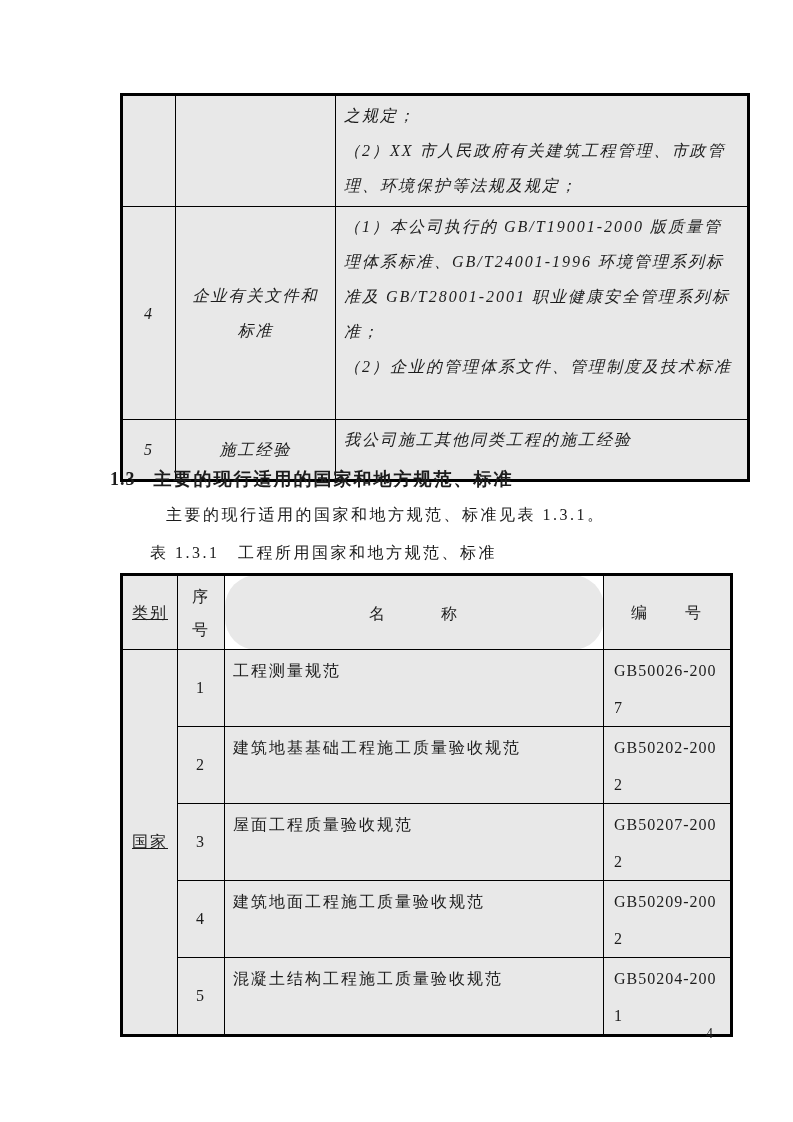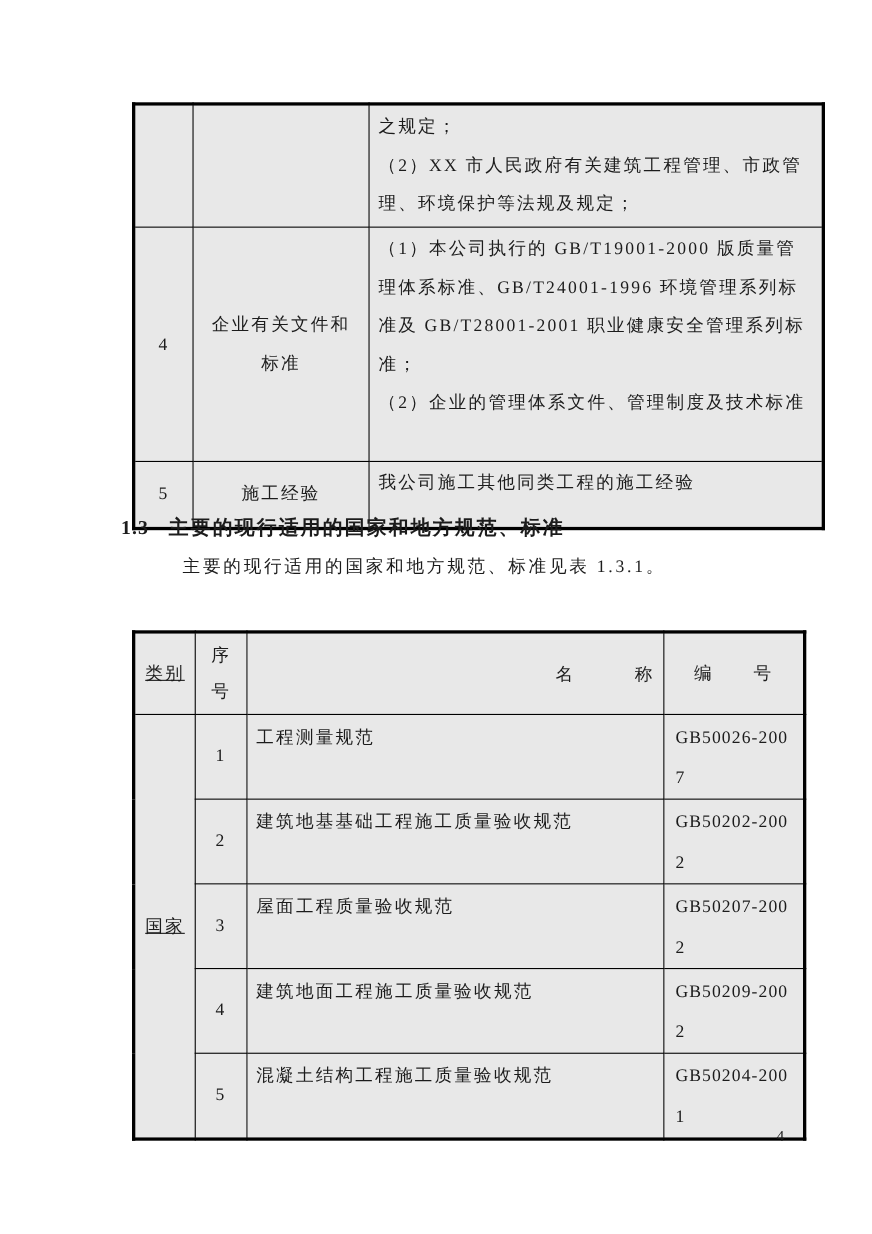--- a/index.html
+++ b/index.html
@@ -7,21 +7,21 @@
     position:relative;
     width:793px;height:1122px;
     background:#ffffff;
     font-family:"Liberation Serif","DejaVu Serif",serif;
     color:#1c1c1c;
     overflow:hidden;
   }
   table{border-collapse:collapse;table-layout:fixed;position:absolute;}
   td{background:#e8e8e8;border:1px solid #000;overflow:hidden;}
   
-  .basis{left:120px;top:93px;width:588px;border:3px solid #000;}
+  .basis{left:120px;top:93px;width:588px;border:3px solid #000;font-style:italic;}
   .basis td{font-size:16px;letter-spacing:2px;line-height:35px;}
   .basis .c-no{width:50px;text-align:center;vertical-align:middle;}
   .basis .c-cat{width:143px;text-align:center;vertical-align:middle;padding:12px 8px;}
   .basis .c-body{width:395px;vertical-align:top;padding:2px 8px 0 8px;text-align:left;}
   .r-cont{height:112px;}
   .r-four{height:213px;}
   .r-five{height:38px;}
   
   .sec-heading{position:absolute;left:110px;top:467px;font-size:18px;font-weight:bold;letter-spacing:2px;white-space:nowrap;}
   .sec-heading .num{margin-right:18px;letter-spacing:1px;}
@@ -71,30 +71,31 @@
     </tr>
   </tbody>
     </table>
 
   <div class="sec-heading">
     <span class="num">1.3</span><span>主要的现行适用的国家和地方规范、标准</span>
   </div>
 
   <div class="sec-para">主要的现行适用的国家和地方规范、标准见表 1.3.1。</div>
 
+  <div class="tbl-caption">表 1.3.1　工程所用国家和地方规范、标准</div>
 
   <table class="standards">
     <tbody>
         <tr class="h-row">
       <td class="c-cat h-cell">类别</td>
       <td class="c-seq h-cell">
         <div>序</div>
         <div>号</div>
       </td>
-      <td class="c-name h-cell" style="vertical-align:middle;text-align:right;">名　　　称</td>
+      <td class="c-name h-cell" style="vertical-align:middle;text-align:center;border-radius:32px;">名　　　称</td>
       <td class="c-code h-cell" style="vertical-align:middle;text-align:center;padding:0;">编　　号</td>
     </tr>
     <tr class="d-row">
       <td class="c-cat" rowspan="5">国家</td>
       <td class="c-seq">1</td>
       <td class="c-name">工程测量规范</td>
       <td class="c-code">
             <span class="code">GB50026-2007</span>
           </td>
     </tr>

